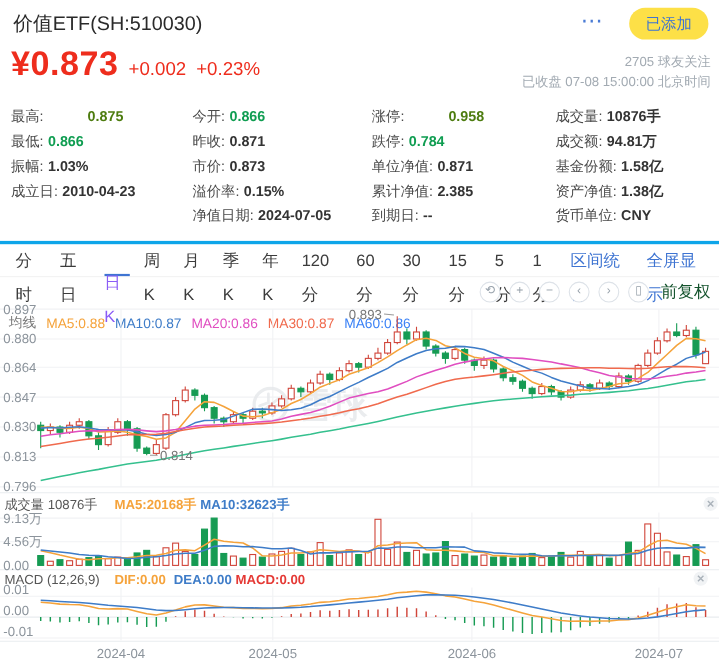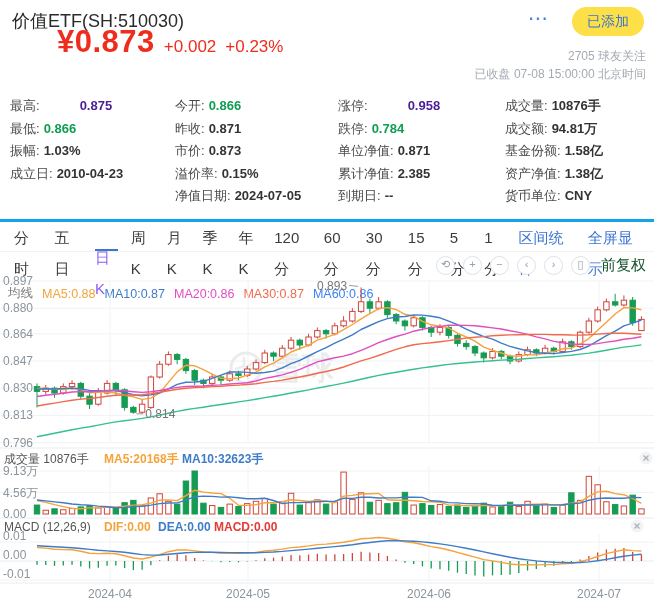--- a/index.html
+++ b/index.html
@@ -2,29 +2,29 @@
 <html><head>
 <meta charset="utf-8">
 <style>
   html,body{margin:0;padding:0;}
   body{width:654px;height:607px;background:#fff;position:relative;overflow:hidden;
        font-family:"Liberation Sans","DejaVu Sans",sans-serif;color:#333;}
   .hdr-title{position:absolute;left:12px;top:9px;font-size:18px;color:#2a2a2a;}
   .dots{position:absolute;left:528px;top:6px;font-size:20px;color:#4a7bd5;cursor:pointer;}
   .added-btn{position:absolute;right:10px;top:7px;width:72px;height:29px;border-radius:15px;
        background:#fde047;color:#3e74d2;font-size:14px;text-align:center;line-height:29px;cursor:pointer;}
-  .price-row{position:absolute;left:10px;top:24px;white-space:nowrap;margin-left:47px;}
+  .price-row{position:absolute;left:10px;top:40px;white-space:nowrap;}
   .price{font-size:31px;font-weight:bold;color:#ee2d1d;letter-spacing:0.5px;}
   .chg{font-size:17px;color:#ee2d1d;margin-left:9px;}
   .meta{position:absolute;right:8px;top:47px;text-align:right;font-size:12px;color:#a2aab2;line-height:18px;}
   .stats{position:absolute;left:10px;top:97px;width:640px;display:grid;grid-template-columns:165px 163px 167px 145px;}
   .stat-row{height:22.5px;font-size:13px;white-space:nowrap;}
   .s-label{color:#4a4a4a;}
   .s-val{font-weight:bold;color:#333;margin-left:4px;}
-  .c-red{color:#4c1d95;margin-left:40px;} .c-green{color:#0f9d51;}
+  .c-red{color:#4d7c0f;margin-left:40px;} .c-green{color:#0f9d51;}
   .tabs{position:absolute;left:0;top:219px;width:654px;height:33px;border-top:3px solid #0ea5e9;
         border-bottom:1px solid #f2f2f2;display:flex;align-items:stretch;padding-left:14px;
         box-sizing:border-box;font-size:15px;color:#3c3c3c;}
   .tab{margin-right:13px;line-height:31px;cursor:pointer;border-bottom:2px solid transparent;}
   .tab.active{color:#8b5cf6;border-bottom:2px solid #3e74d2;margin-top:20px;}
   .tab-links{margin-left:auto;display:flex;gap:15px;padding-right:12px;color:#3e74d2;}
   .tab-link{line-height:31px;cursor:pointer;}
   .legend{position:absolute;left:8px;top:257px;font-size:12.5px;display:flex;gap:9px;align-items:center;white-space:nowrap;margin-top:28px;}
   .legend-prefix{color:#777;}
   .chart-tools{position:absolute;right:8px;top:256px;display:flex;gap:8px;align-items:center;}

